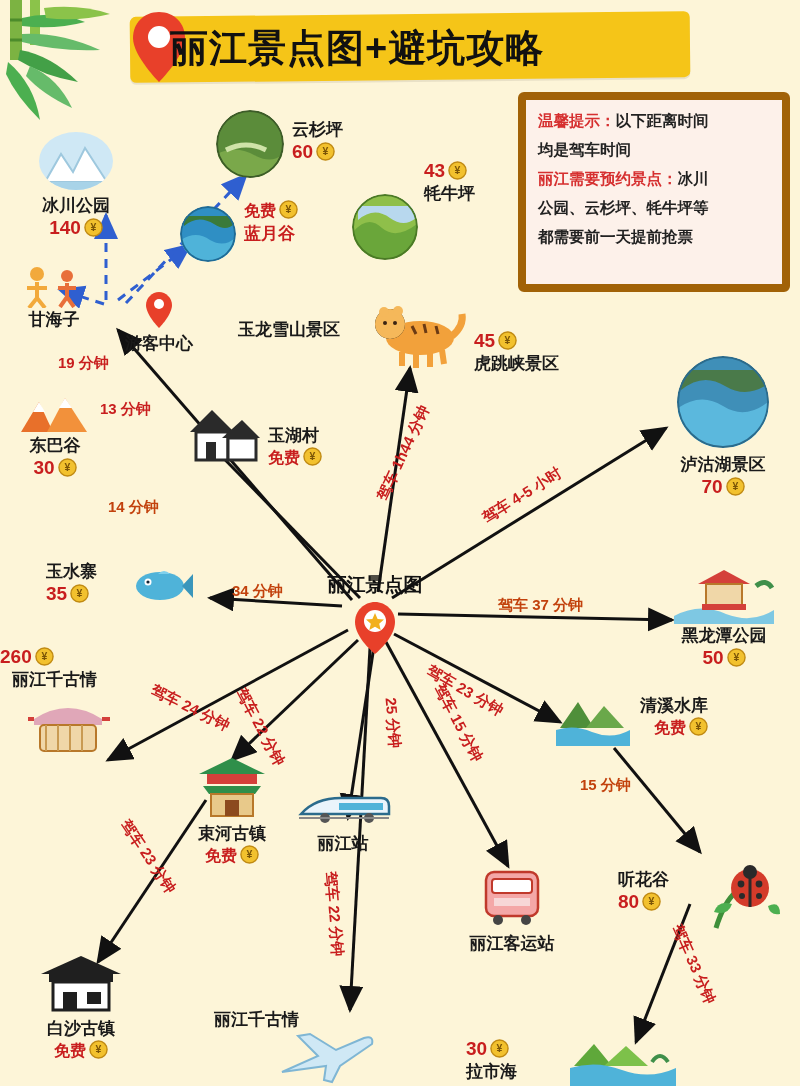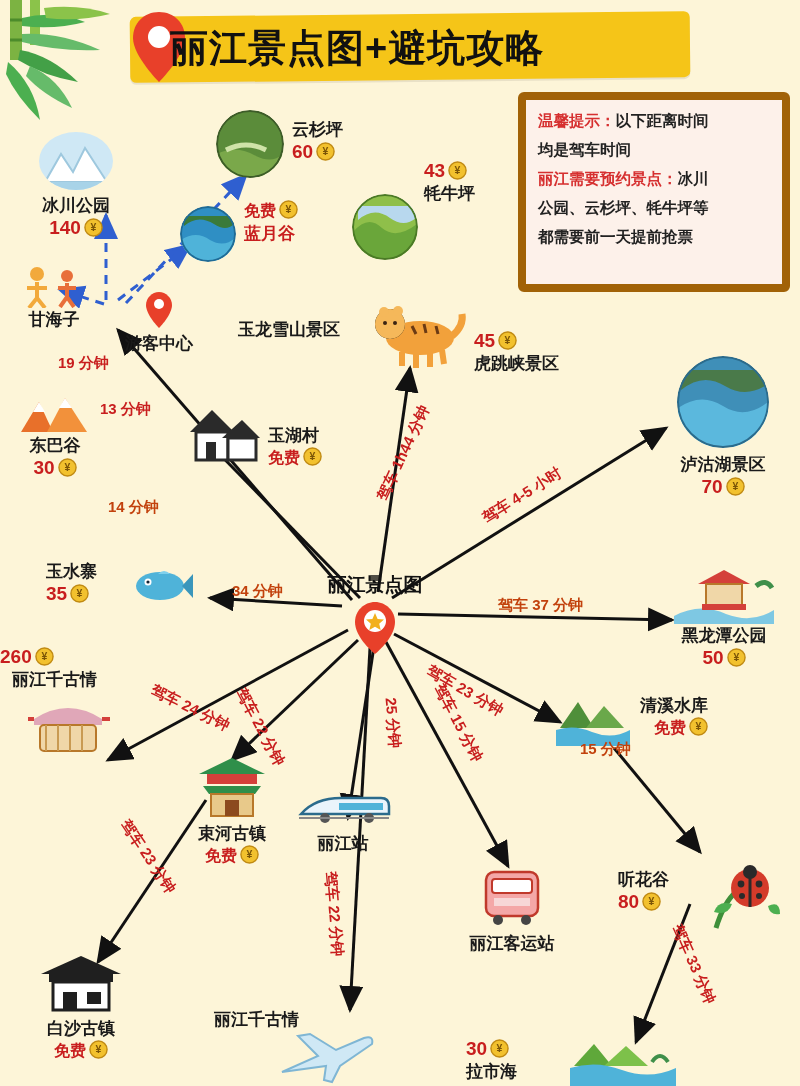--- a/index.html
+++ b/index.html
@@ -458,18 +458,18 @@
   <div class="elbl blk" style="left:108px;top:498px;">14 分钟</div>
   <div class="elbl blk" style="left:232px;top:582px;">34 分钟</div>
   <div class="elbl" style="left:382px;top:490px;transform:rotate(-65deg);">驾车 1h44 分钟</div>
   <div class="elbl" style="left:484px;top:510px;transform:rotate(-32deg);">驾车 4-5 小时</div>
   <div class="elbl blk" style="left:498px;top:596px;">驾车 37 分钟</div>
   <div class="elbl" style="left:152px;top:680px;transform:rotate(26deg);">驾车 24 分钟</div>
   <div class="elbl" style="left:240px;top:680px;transform:rotate(62deg);">驾车 22 分钟</div>
   <div class="elbl" style="left:390px;top:688px;transform:rotate(85deg);">25 分钟</div>
   <div class="elbl" style="left:438px;top:676px;transform:rotate(62deg);">驾车 15 分钟</div>
   <div class="elbl" style="left:428px;top:660px;transform:rotate(30deg);">驾车 23 分钟</div>
-  <div class="elbl blk" style="left:580px;top:740px;">15 分钟</div>
+  <div class="elbl blk" style="left:580px;top:776px;">15 分钟</div>
   <div class="elbl" style="left:124px;top:812px;transform:rotate(56deg);">驾车 23 分钟</div>
   <div class="elbl" style="left:330px;top:862px;transform:rotate(85deg);">驾车 22 分钟</div>
   <div class="elbl" style="left:676px;top:916px;transform:rotate(66deg);">驾车 33 分钟</div>
 
 </div>
 
 </body></html>

